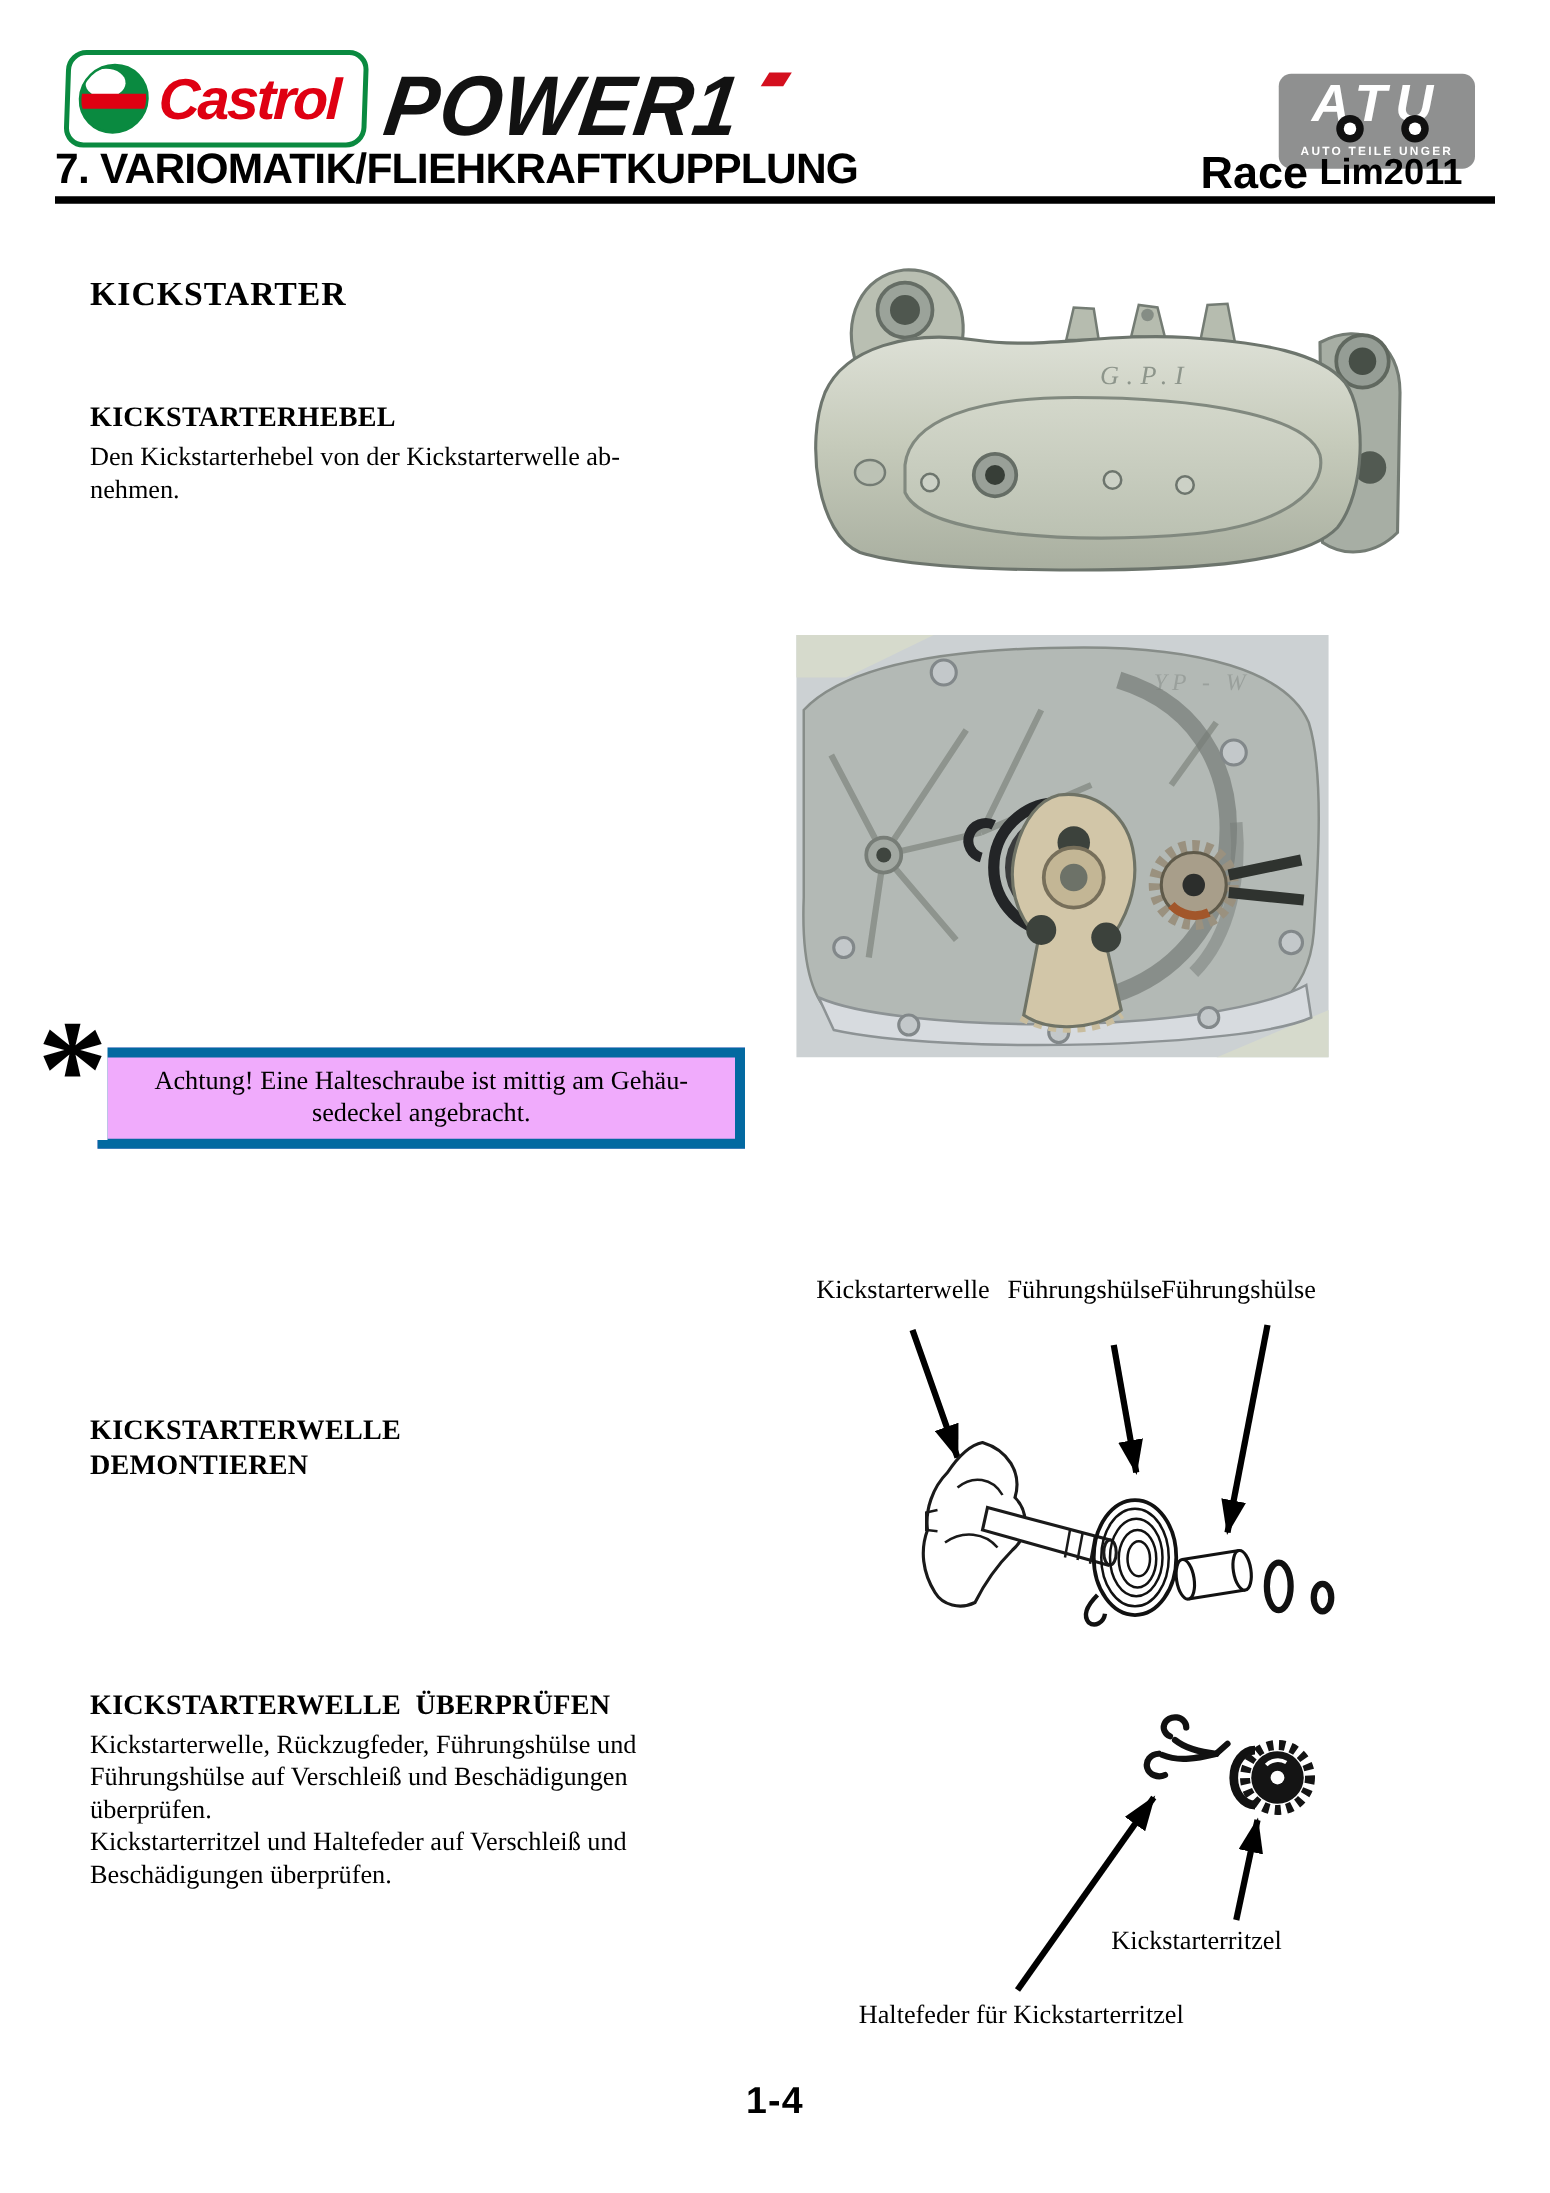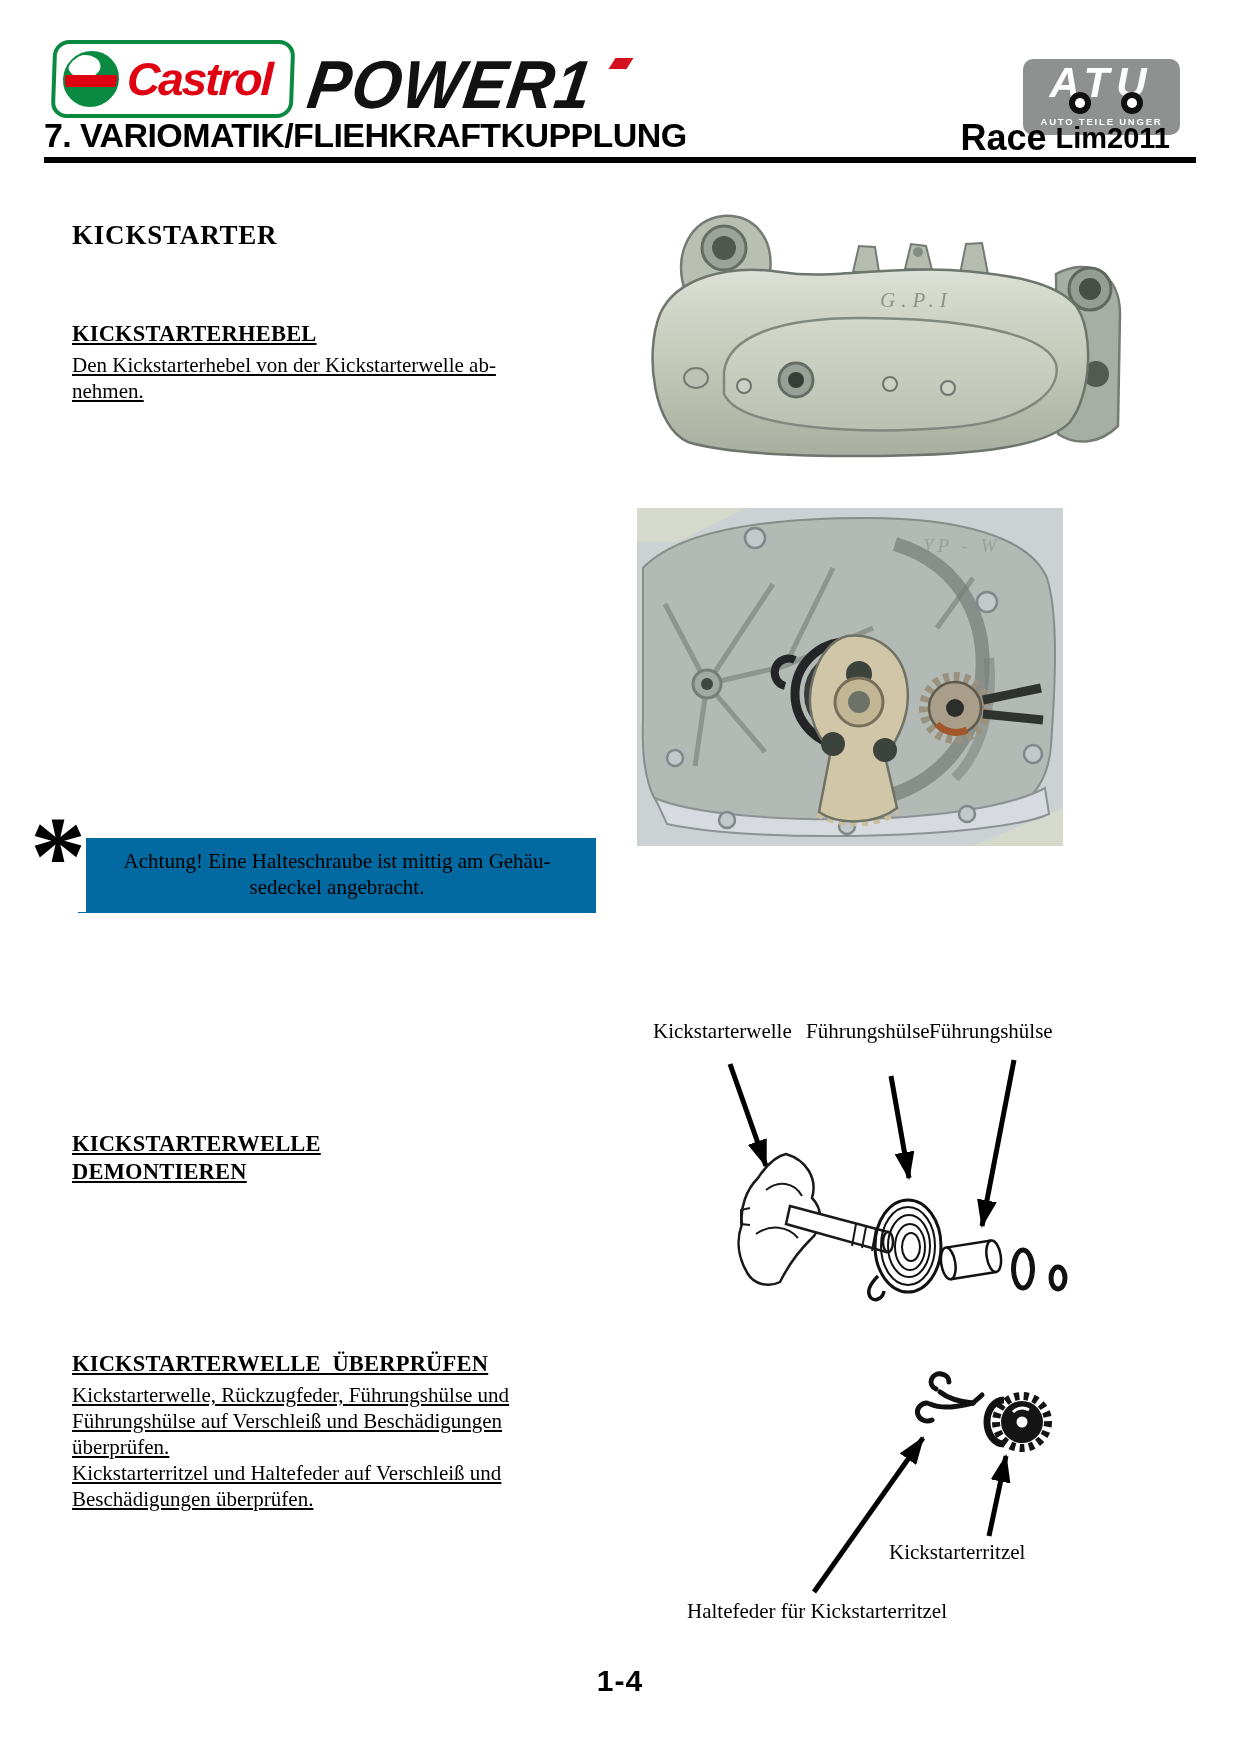--- a/index.html
+++ b/index.html
@@ -56,33 +56,33 @@
   #model { position:absolute; right:70px; top:117px; display:flex; align-items:center;
     gap:9px; font-family:"Liberation Sans", sans-serif; font-weight:bold; }
   #model-name { font-size:36px; }
   #model-code { font-size:29px; }
   #title-rule { position:absolute; left:44px; top:157px; width:1152px; height:6px;
     background:#000; }
 
   
   #main-heading { position:absolute; left:72px; top:220px; font-size:27px;
     font-weight:bold; letter-spacing:0.8px; }
-  .sec { position:absolute; left:72px; width:545px;text-decoration:underline; }
+  .sec { position:absolute; left:72px; width:545px; }
   .sec h3 { font-size:22.5px; font-weight:bold; line-height:28px;
     white-space:pre-line; letter-spacing:0.2px; margin-bottom:4px; }
   .sec p { font-size:21px; line-height:26px; white-space:pre-line; }
   #sec-0 { top:320px; }
   #sec-1 { top:553px; }
   #sec-2 { top:1130px; } #sec-2 p { margin-top:2px; }
   #sec-3 { top:1350px; } #sec-3 p { margin-top:3px; }
 
   #warn-star { position:absolute; left:30px; top:800px; font-size:112px; line-height:1;
     font-weight:bold; background:#fff; z-index:2; }
   #warn-box { position:absolute; left:78px; top:838px; width:518px;
-    border:5px solid #0369a1; background:#0369a1; text-align:center;
+    border:8px solid #0369a1; background:#f0abfc; text-align:center;
     font-size:21px; line-height:26px; white-space:pre-line; padding:5px 6px 8px; }
 
   
   #photo1 { position:absolute; left:628px; top:194px; width:505px; height:266px; }
   #photo2 { position:absolute; left:637px; top:508px; width:426px; height:338px; }
   #diagram1 { position:absolute; left:640px; top:1048px; width:560px; height:260px; }
   #diagram2 { position:absolute; left:770px; top:1340px; width:300px; height:262px; }
   .fig-label { position:absolute; font-size:21px; white-space:nowrap; }
   #lbl-kw { left:653px; top:1019px; }
   #lbl-rf { left:806px; top:1019px; }

